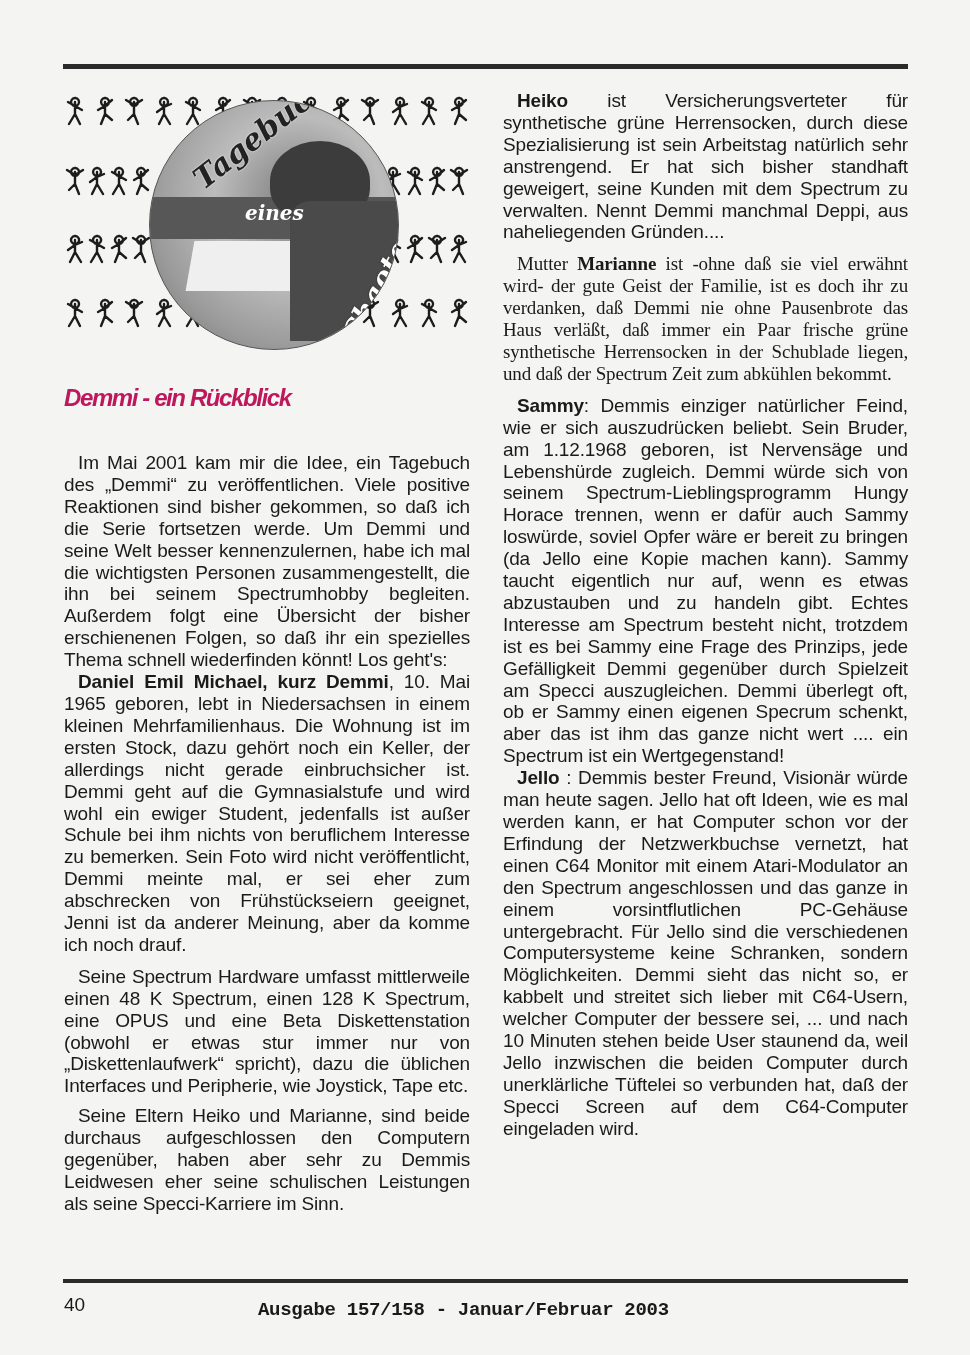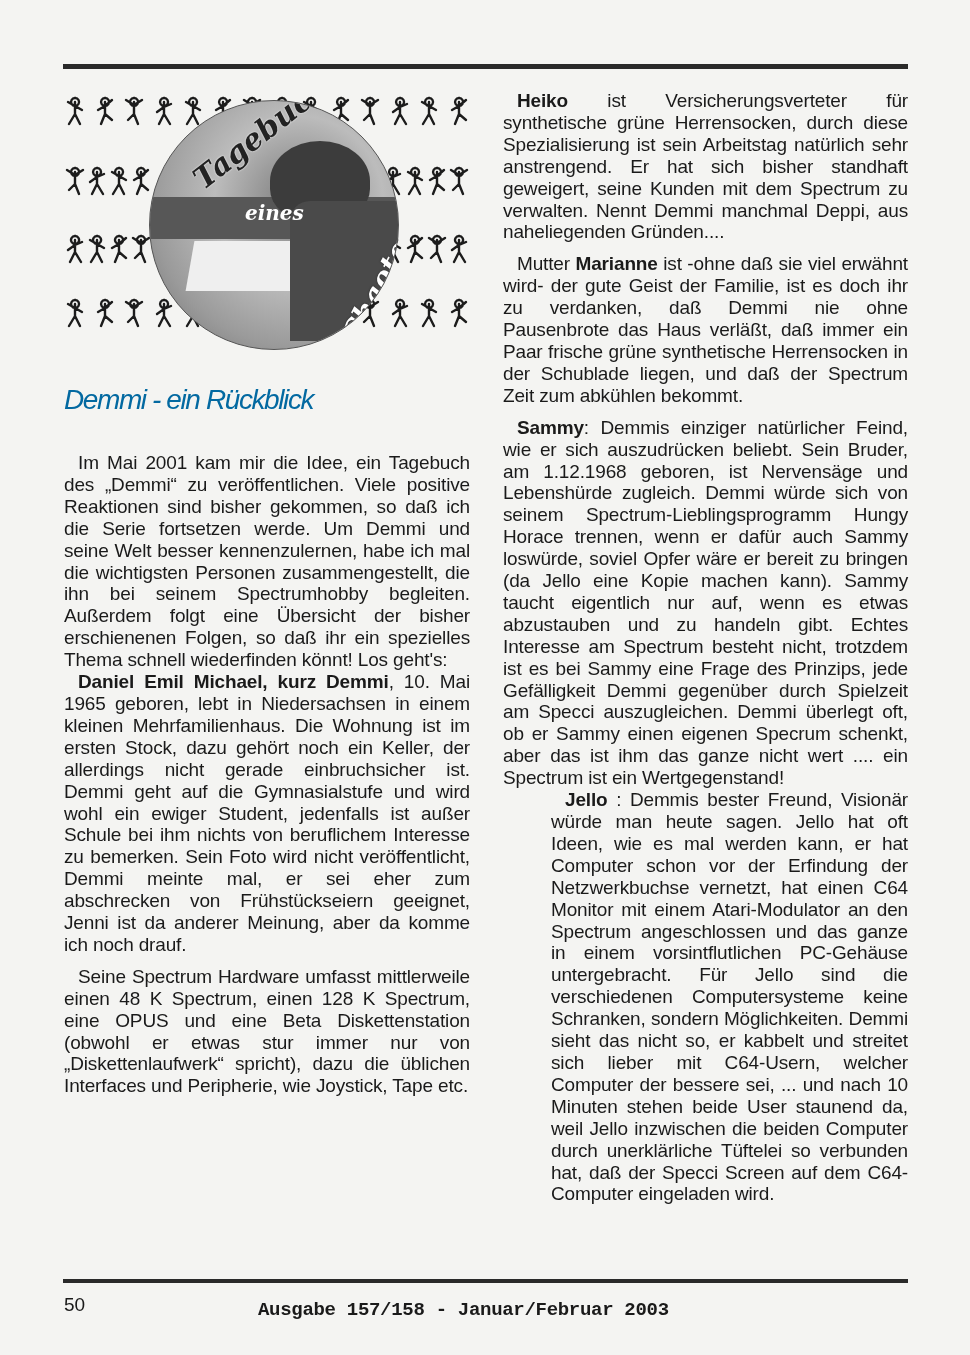--- a/index.html
+++ b/index.html
@@ -29,22 +29,22 @@
   .logo-band { position:absolute; left:0; top:96px; width:100%; height:42px; background:#575757; }
   .logo-person { position:absolute; left:120px; top:40px; width:100px; height:80px; border-radius:50% 50% 40% 40%; background:#3c3c3c; }
   .logo-body { position:absolute; left:140px; top:100px; width:110px; height:140px; background:#4a4a4a; border-radius:20px 0 0 0; }
   .logo-paper { position:absolute; left:40px; top:140px; width:120px; height:50px; background:#efefef; transform:skewX(-10deg); }
   .logo-word { position:absolute; color:#fff; font-family:"DejaVu Serif", serif; font-style:italic; font-weight:bold; }
   .logo-word.tagebuch { left:30px; top:14px; font-size:30px; color:#222; transform:rotate(-38deg); text-shadow:0 0 2px #fff; }
   .logo-word.eines { left:95px; top:100px; font-size:20px; }
   .logo-word.chaoten { left:165px; top:165px; font-size:28px; color:#fff; transform:rotate(-62deg); text-shadow:0 0 2px #222; }
 
   .title {
-    position:absolute; left:64px; top:384px; font-size:28px; font-weight:normal; font-style:italic;
-    letter-spacing:-1.4px; color:#0369a1; margin:0; font-family:"Liberation Sans", sans-serif;
+    position:absolute; left:64px; top:384px; font-size:24px; font-weight:bold; font-style:italic;
+    letter-spacing:-1.4px; color:#be185d; margin:0; font-family:"Liberation Sans", sans-serif;
   }
 
   .footer-page { position:absolute; left:64px; top:1294px; font-size:19px; font-family:"Liberation Sans", sans-serif; }
   .footer-issue { position:absolute; left:258px; top:1299px; font-size:19px; font-weight:bold; font-family:Liberation Mono, monospace; letter-spacing:-0.3px; }
 </style>
 </head>
 <body>
 
 <div class="rule-top"></div>
 
@@ -207,32 +207,35 @@
 <div class="col col-left" style="top:452px;">
   <p class="para" style="">
     <span>Im Mai 2001 kam mir die Idee, ein Tagebuch des „Demmi“ zu veröffentlichen. Viele positive Reaktionen sind bisher gekommen, so daß ich die Serie fortsetzen werde. Um Demmi und seine Welt besser kennenzulernen, habe ich mal die wichtigsten Personen zusammengestellt, die ihn bei seinem Spectrumhobby begleiten. Außerdem folgt eine Übersicht der bisher erschienenen Folgen, so daß ihr ein spezielles Thema schnell wiederfinden könnt! Los geht's:</span>
   </p>
   <p class="para" style="margin-bottom:10px;">
     <b>Daniel Emil Michael, kurz Demmi</b><span>, 10. Mai 1965 geboren, lebt in Niedersachsen in einem kleinen Mehrfamilienhaus. Die Wohnung ist im ersten Stock, dazu gehört noch ein Keller, der allerdings nicht gerade einbruchsicher ist. Demmi geht auf die Gymnasialstufe und wird wohl ein ewiger Student, jedenfalls ist außer Schule bei ihm nichts von beruflichem Interesse zu bemerken. Sein Foto wird nicht veröffentlicht, Demmi meinte mal, er sei eher zum abschrecken von Frühstückseiern geeignet, Jenni ist da anderer Meinung, aber da komme ich noch drauf.</span>
   </p>
   <p class="para" style="margin-bottom:8px;">
     <span>Seine Spectrum Hardware umfasst mittlerweile einen 48 K Spectrum, einen 128 K Spectrum, eine OPUS und eine Beta Diskettenstation (obwohl er etwas stur immer nur von „Diskettenlaufwerk“ spricht), dazu die üblichen Interfaces und Peripherie, wie Joystick, Tape etc.</span>
   </p>
+  <p class="para">
+    <span>Seine Eltern Heiko und Marianne, sind beide durchaus aufgeschlossen den Computern gegenüber, haben aber sehr zu Demmis Leidwesen eher seine schulischen Leistungen als seine Specci-Karriere im Sinn.</span>
+  </p>
 </div>
 
 <div class="col col-right" style="top:90px;">
   <p class="para" style="margin-bottom:10px;">
     <span></span><b>Heiko</b><span> ist Versicherungsverteter für synthetische grüne Herrensocken, durch diese Spezialisierung ist sein Arbeitstag natürlich sehr anstrengend. Er hat sich bisher standhaft geweigert, seine Kunden mit dem Spectrum zu verwalten. Nennt Demmi manchmal Deppi, aus naheliegenden Gründen....</span>
   </p>
-  <p class="para" style="margin-bottom:10px;">
+  <p class="para" style="margin-bottom:10px;font-family:Liberation Serif, serif;">
     <span>Mutter </span><b>Marianne</b><span> ist -ohne daß sie viel erwähnt wird- der gute Geist der Familie, ist es doch ihr zu verdanken, daß Demmi nie ohne Pausenbrote das Haus verläßt, daß immer ein Paar frische grüne synthetische Herrensocken in der Schublade liegen, und daß der Spectrum Zeit zum abkühlen bekommt.</span>
   </p>
   <p class="para" style="">
     <span></span><b>Sammy</b><span>: Demmis einziger natürlicher Feind, wie er sich auszudrücken beliebt. Sein Bruder, am 1.12.1968 geboren, ist Nervensäge und Lebenshürde zugleich. Demmi würde sich von seinem Spectrum-Lieblingsprogramm Hungy Horace trennen, wenn er dafür auch Sammy loswürde, soviel Opfer wäre er bereit zu bringen (da Jello eine Kopie machen kann). Sammy taucht eigentlich nur auf, wenn es etwas abzustauben und zu handeln gibt. Echtes Interesse am Spectrum besteht nicht, trotzdem ist es bei Sammy eine Frage des Prinzips, jede Gefälligkeit Demmi gegenüber durch Spielzeit am Specci auszugleichen. Demmi überlegt oft, ob er Sammy einen eigenen Specrum schenkt, aber das ist ihm das ganze nicht wert .... ein Spectrum ist ein Wertgegenstand!</span>
   </p>
-  <p class="para" style="margin-bottom:10px;margin-left:48px;">
+  <p class="para" style="margin-bottom:10px;">
     <span></span><b>Jello</b><span> : Demmis bester Freund, Visionär würde man heute sagen. Jello hat oft Ideen, wie es mal werden kann, er hat Computer schon vor der Erfindung der Netzwerkbuchse vernetzt, hat einen C64 Monitor mit einem Atari-Modulator an den Spectrum angeschlossen und das ganze in einem vorsintflutlichen PC-Gehäuse untergebracht. Für Jello sind die verschiedenen Computersysteme keine Schranken, sondern Möglichkeiten. Demmi sieht das nicht so, er kabbelt und streitet sich lieber mit C64-Usern, welcher Computer der bessere sei, ... und nach 10 Minuten stehen beide User staunend da, weil Jello inzwischen die beiden Computer durch unerklärliche Tüftelei so verbunden hat, daß der Specci Screen auf dem C64-Computer eingeladen wird.</span>
   </p>
 </div>
 
 <div class="rule-bottom"></div>
-<div class="footer-page">50</div>
+<div class="footer-page">40</div>
 <div class="footer-issue">Ausgabe 157/158 - Januar/Februar 2003</div>
 
 </body></html>

